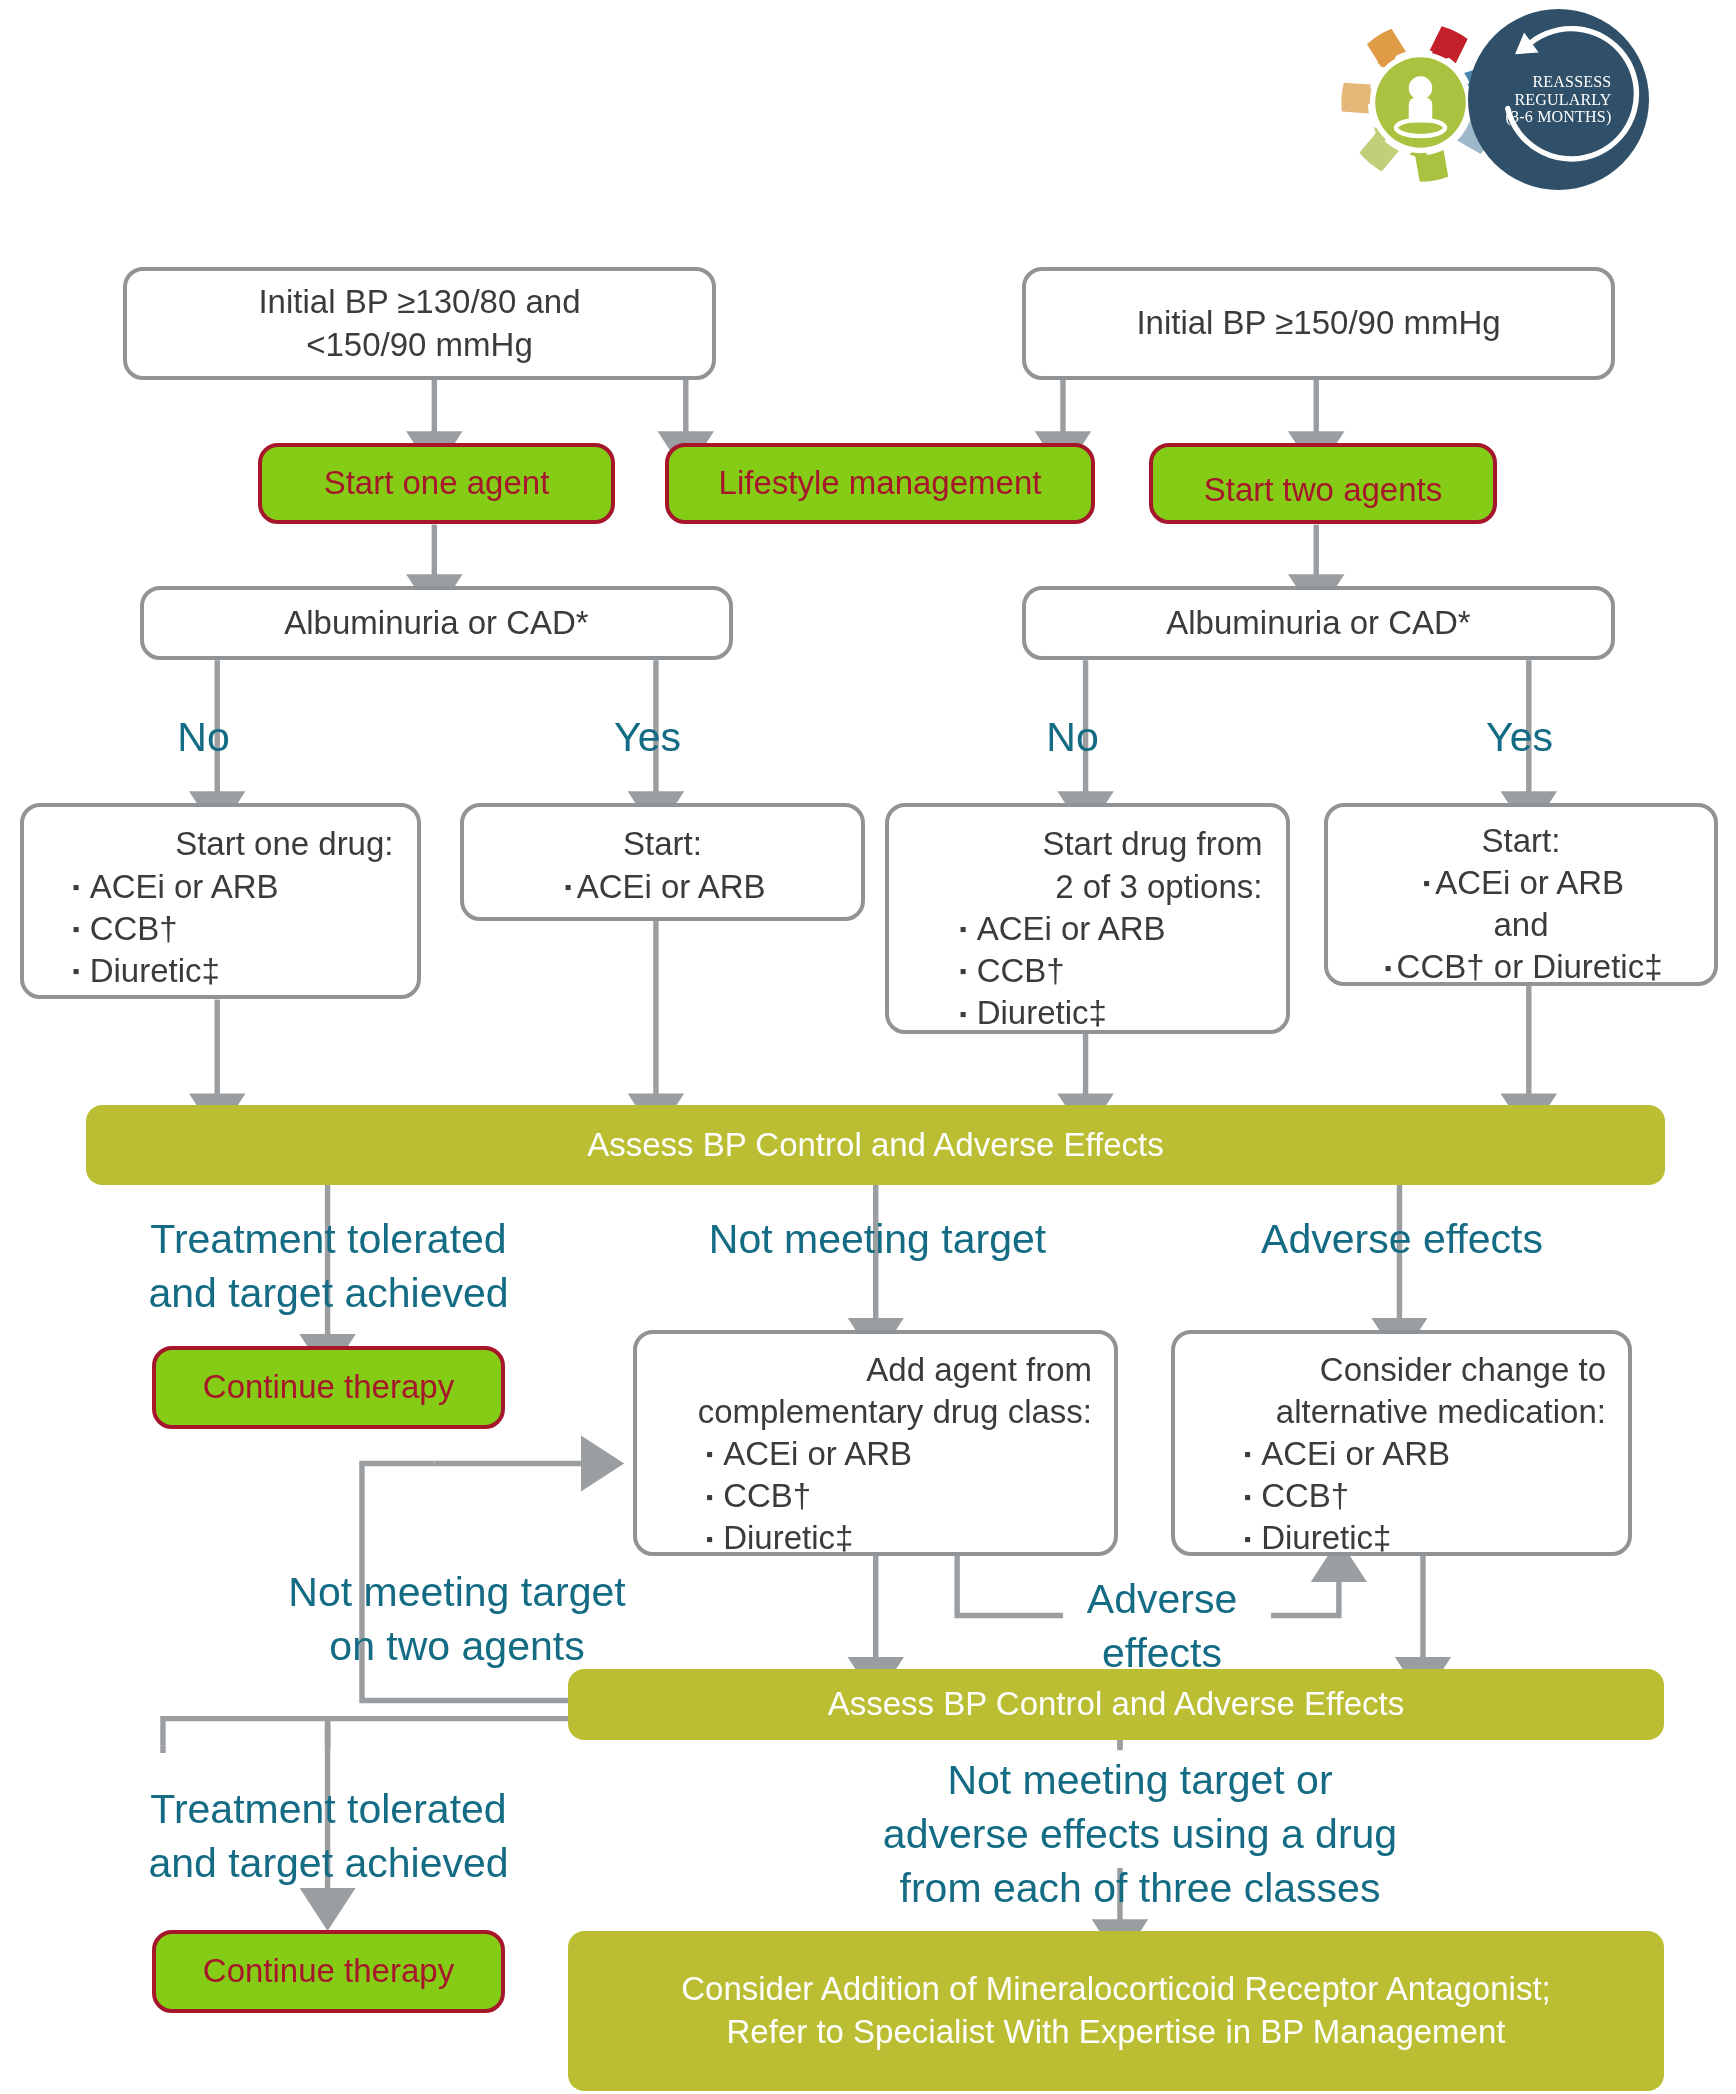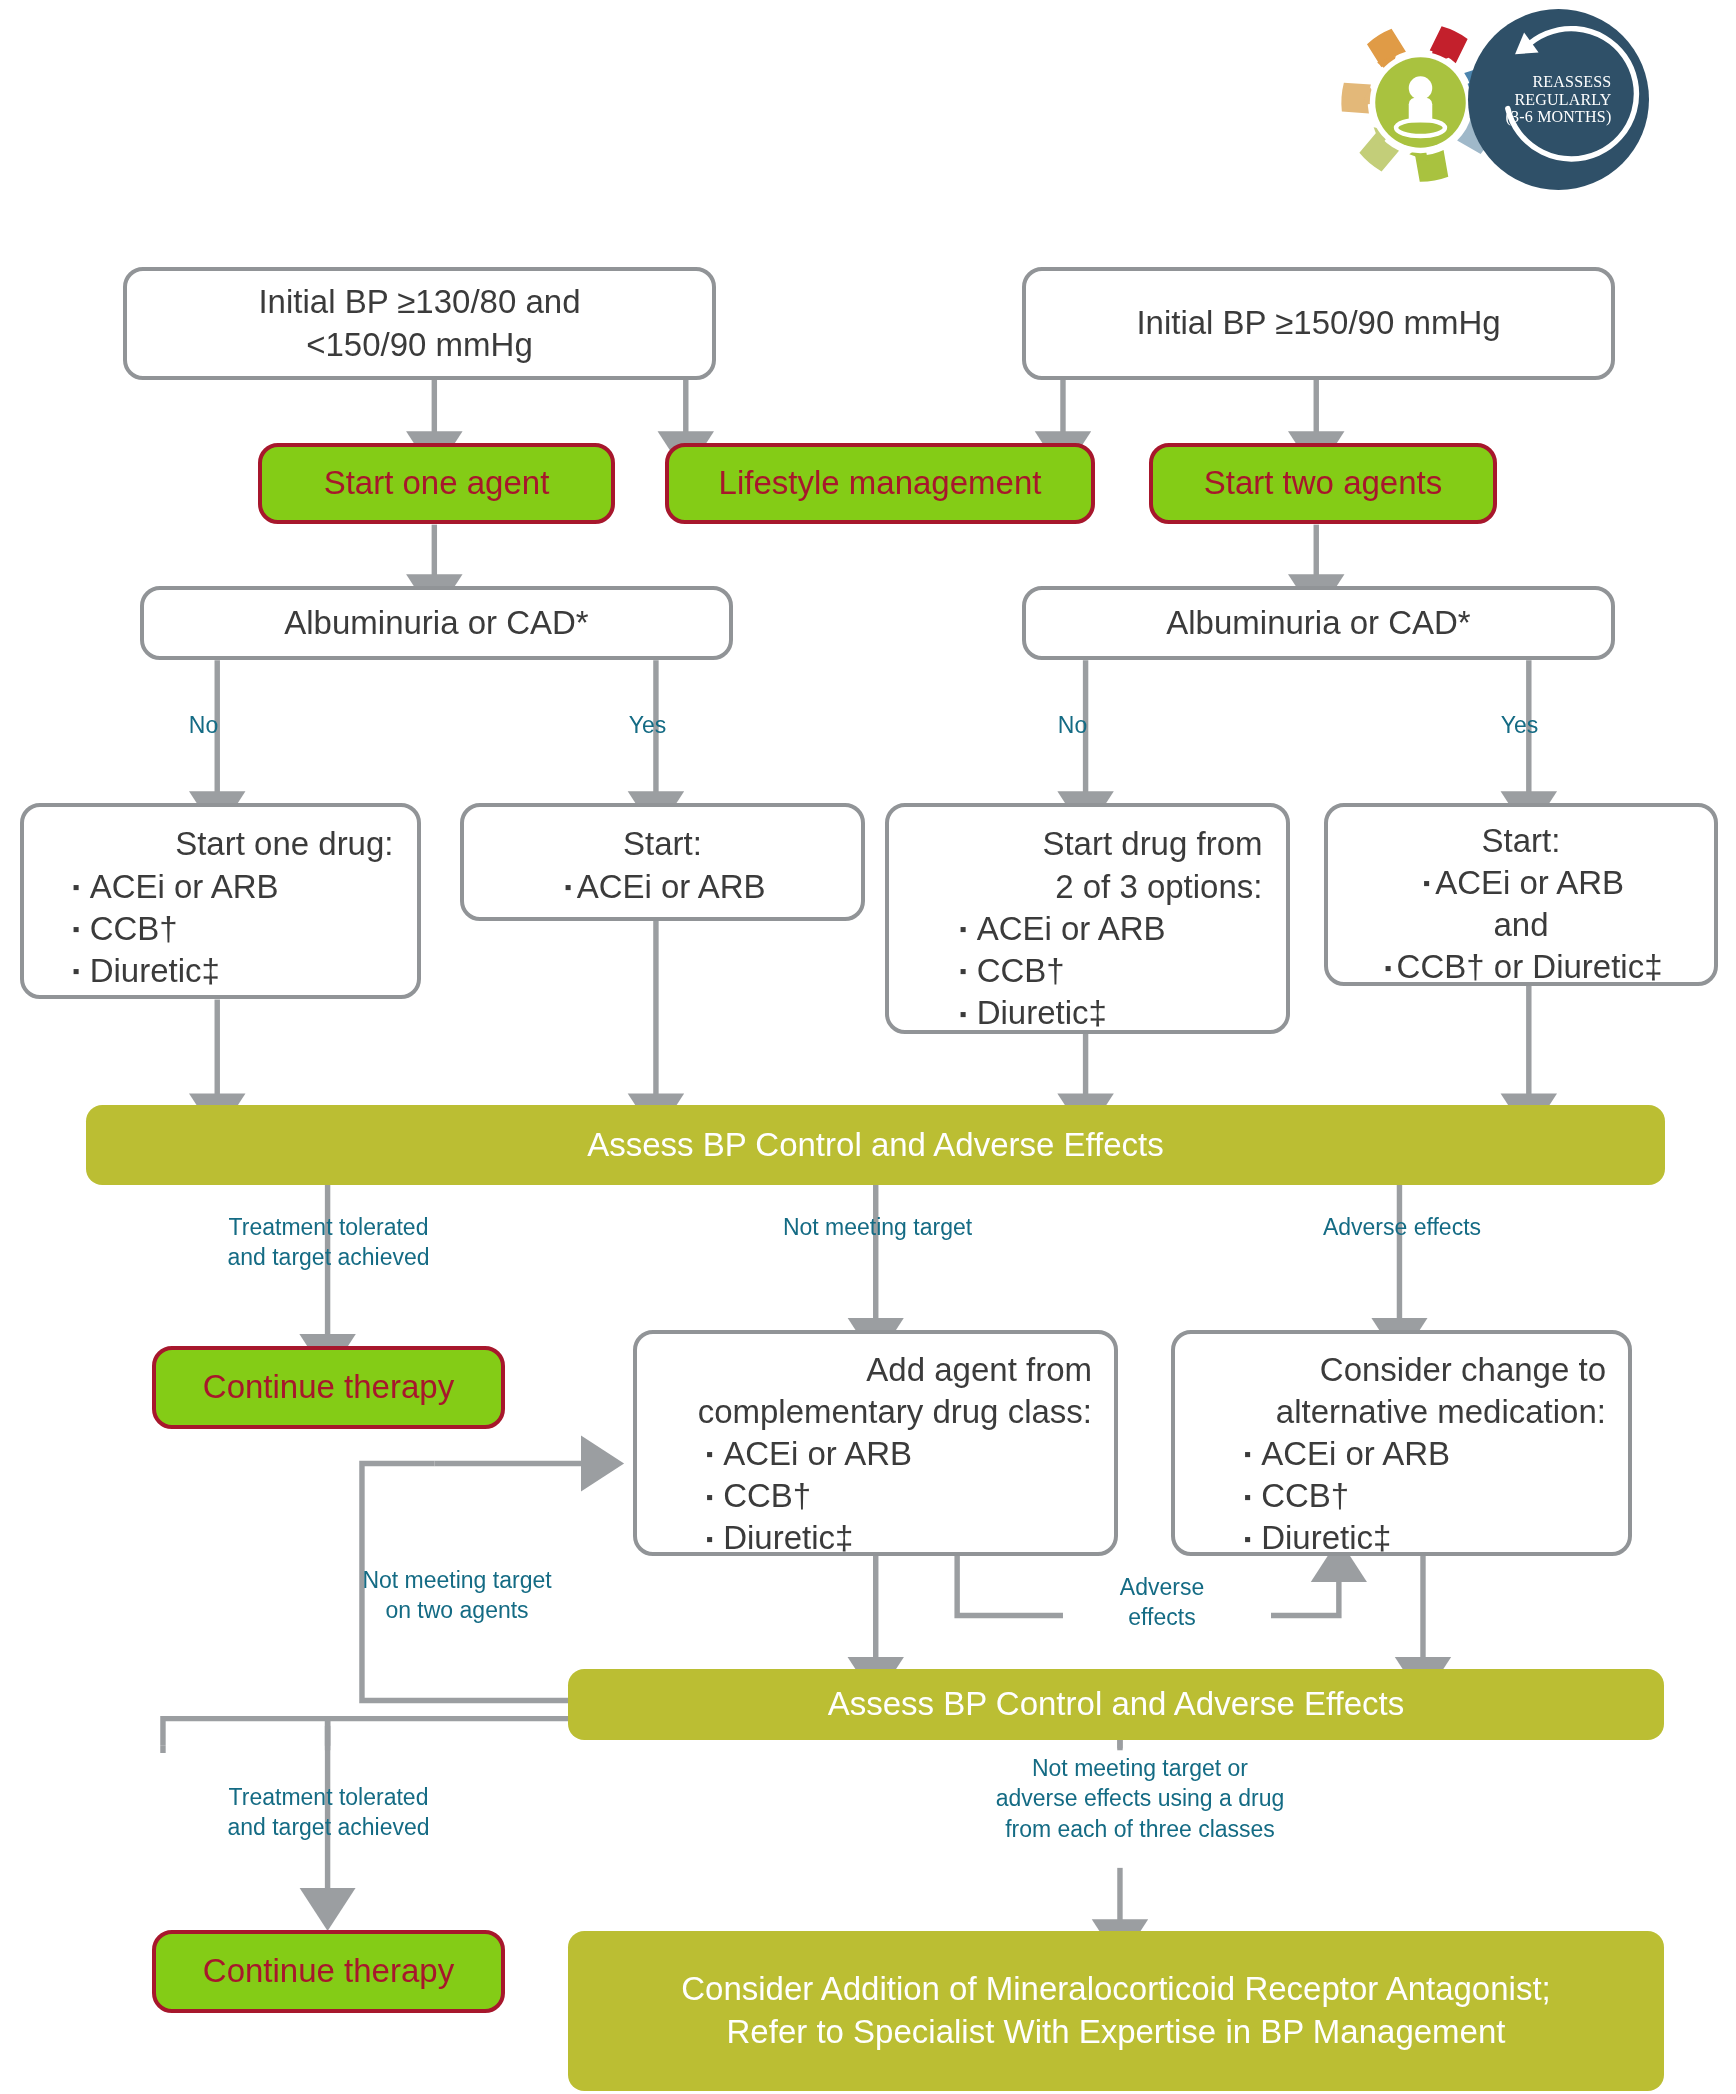--- a/index.html
+++ b/index.html
@@ -9,21 +9,21 @@
 
   .node{position:absolute;box-sizing:border-box;display:flex;align-items:center;justify-content:center;}
 
   .gbox{border:4.5px solid #919497;border-radius:20px;background:#fff;color:#3b3b3b;
         font-size:33px;line-height:1.28;text-align:center;padding:9px 12.7px;}
   .rbox{border:4.5px solid #A7172C;border-radius:20px;background:#84cc16;color:#A7172C;
         font-size:33px;line-height:1.28;text-align:center;padding:9px 12.7px;}
   .banner{background:#BBBE33;border-radius:16.3px;color:#ffffff;font-size:33px;
           line-height:1.3;text-align:center;padding:9px 14.5px;}
 
-  .lbl{position:absolute;color:#146B84;font-size:23px;line-height:1.32;text-align:center;white-space:pre-line;}
+  .lbl{position:absolute;color:#146B84;font-size:41px;line-height:1.32;text-align:center;white-space:pre-line;}
 
   .listbox{display:block;text-align:left;}
   .listbox .hd{display:block;text-align:right;}
   .listbox .hd.ctr{text-align:center;}
   .listbox ul{list-style:none;margin:0;padding:0;}
   .listbox li{display:block;white-space:nowrap;}
   .bul{display:inline-block;width:.52em;}
   .bul:before{content:"\25AA";font-size:.62em;vertical-align:.18em;}
 
   
@@ -147,21 +147,21 @@
   </div>
 
   <div class="node rbox" style="left:258px;top:443px;width:357px;height:81px;">
     <span>Start one agent</span>
   </div>
 
   <div class="node rbox" style="left:665px;top:443px;width:430px;height:81px;">
     <span>Lifestyle management</span>
   </div>
 
-  <div class="node rbox" style="left:1149px;top:443px;width:348px;height:81px;">
+  <div class="node rbox" style="left:1149px;top:443px;width:348px;height:81px;align-items:flex-end;">
     <span>Start two agents</span>
   </div>
 
   <div class="node gbox" style="left:140px;top:586px;width:593px;height:74px;">
     <span>Albuminuria or CAD*</span>
   </div>
 
   <div class="node gbox" style="left:1022px;top:586px;width:593px;height:74px;">
     <span>Albuminuria or CAD*</span>
   </div>

